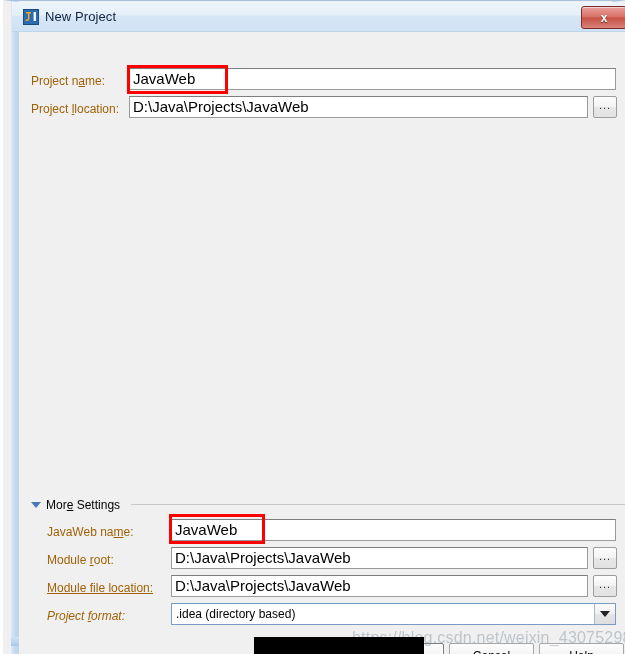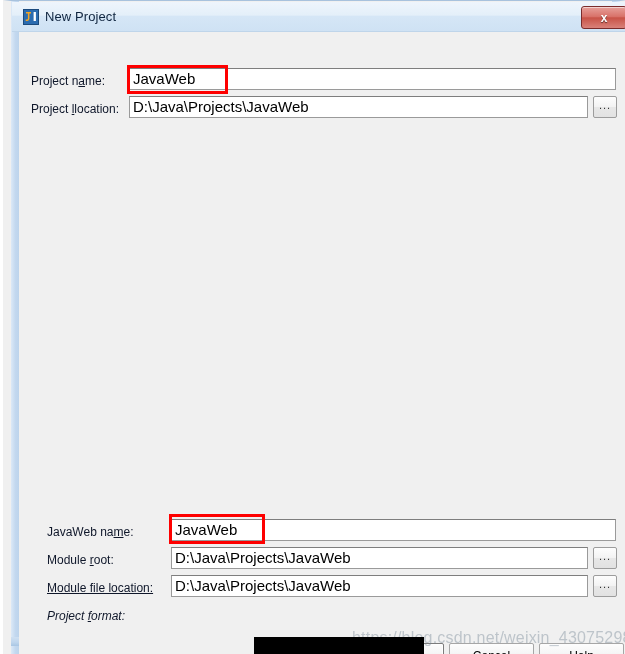--- a/index.html
+++ b/index.html
@@ -91,21 +91,21 @@
   #content {
     position: absolute;
     left: 8px; top: 31px;
     width: 609px; height: 614px;
     background: #f0f0f0;
   }
 
   .label {
     position: absolute;
     font-size: 12px;
-    color: #0f172a;
+    color: #a16207;
     white-space: nowrap;
     line-height: 14px;
   }
   .label u { text-decoration: underline; }
 
   .textfield {
     position: absolute;
     box-sizing: border-box;
     background: #ffffff;
     border: 1px solid #9a9a9a;
@@ -280,20 +280,27 @@
     </div>
     <div class="textfield" style="left:110px; top:36px; width:487px;">JavaWeb</div>
     <div class="red-box" style="left:108px; top:33px; width:101px; height:29px;"></div>
 
     <div class="label" style="left:12px; top:70px;">
       <span>Project </span><u>l</u><span>location:</span>
     </div>
     <div class="textfield" style="left:110px; top:64px; width:459px;">D:\Java\Projects\JavaWeb</div>
     <div class="browse-btn" style="left:574px; top:64px;">...</div>
 
+    <div id="more-settings-row">
+      <div id="more-settings-toggle">
+        <span id="ms-triangle"></span>
+        <span id="ms-label"><span>Mor</span><u>e</u><span> Settings</span></span>
+      </div>
+      <div id="ms-line"></div>
+    </div>
 
     <div class="label" style="left:28px; top:493px;">
       <span>JavaWeb na</span><u>m</u><span>e:</span>
     </div>
     <div class="textfield" style="left:152px; top:487px; width:445px;">JavaWeb</div>
     <div class="red-box" style="left:150px; top:482px; width:96px; height:30px;"></div>
 
     <div class="label" style="left:28px; top:521px;">
       <span>Module </span><u>r</u><span>oot:</span>
     </div>
@@ -302,20 +309,26 @@
 
     <div class="label" style="left:28px; top:549px;text-decoration:underline;">
       <span>Modu</span><u>l</u><span>e file location:</span>
     </div>
     <div class="textfield" style="left:152px; top:543px; width:417px;">D:\Java\Projects\JavaWeb</div>
     <div class="browse-btn" style="left:574px; top:543px;">...</div>
 
     <div class="label" style="left:28px; top:577px;font-style:italic;">
       <span>Project </span><u>f</u><span>ormat:</span>
     </div>
+    <div class="combo" style="left:152px; top:571px; width:445px;">
+      <span class="combo-text">.idea (directory based)</span>
+      <span class="combo-arrow">
+        <span class="arrow-down"></span>
+      </span>
+    </div>
 
     <div class="dlg-button" style="left:238px; top:611px; width:92px;">
       <span><span></span><u>P</u><span>revious</span></span>
     </div>
     <div class="dlg-button default" style="left:336px; top:611px; width:89px;">
       <span><span></span><u>F</u><span>inish</span></span>
     </div>
     <div class="dlg-button" style="left:430px; top:611px; width:85px;">
       <span>Cancel</span>
     </div>

